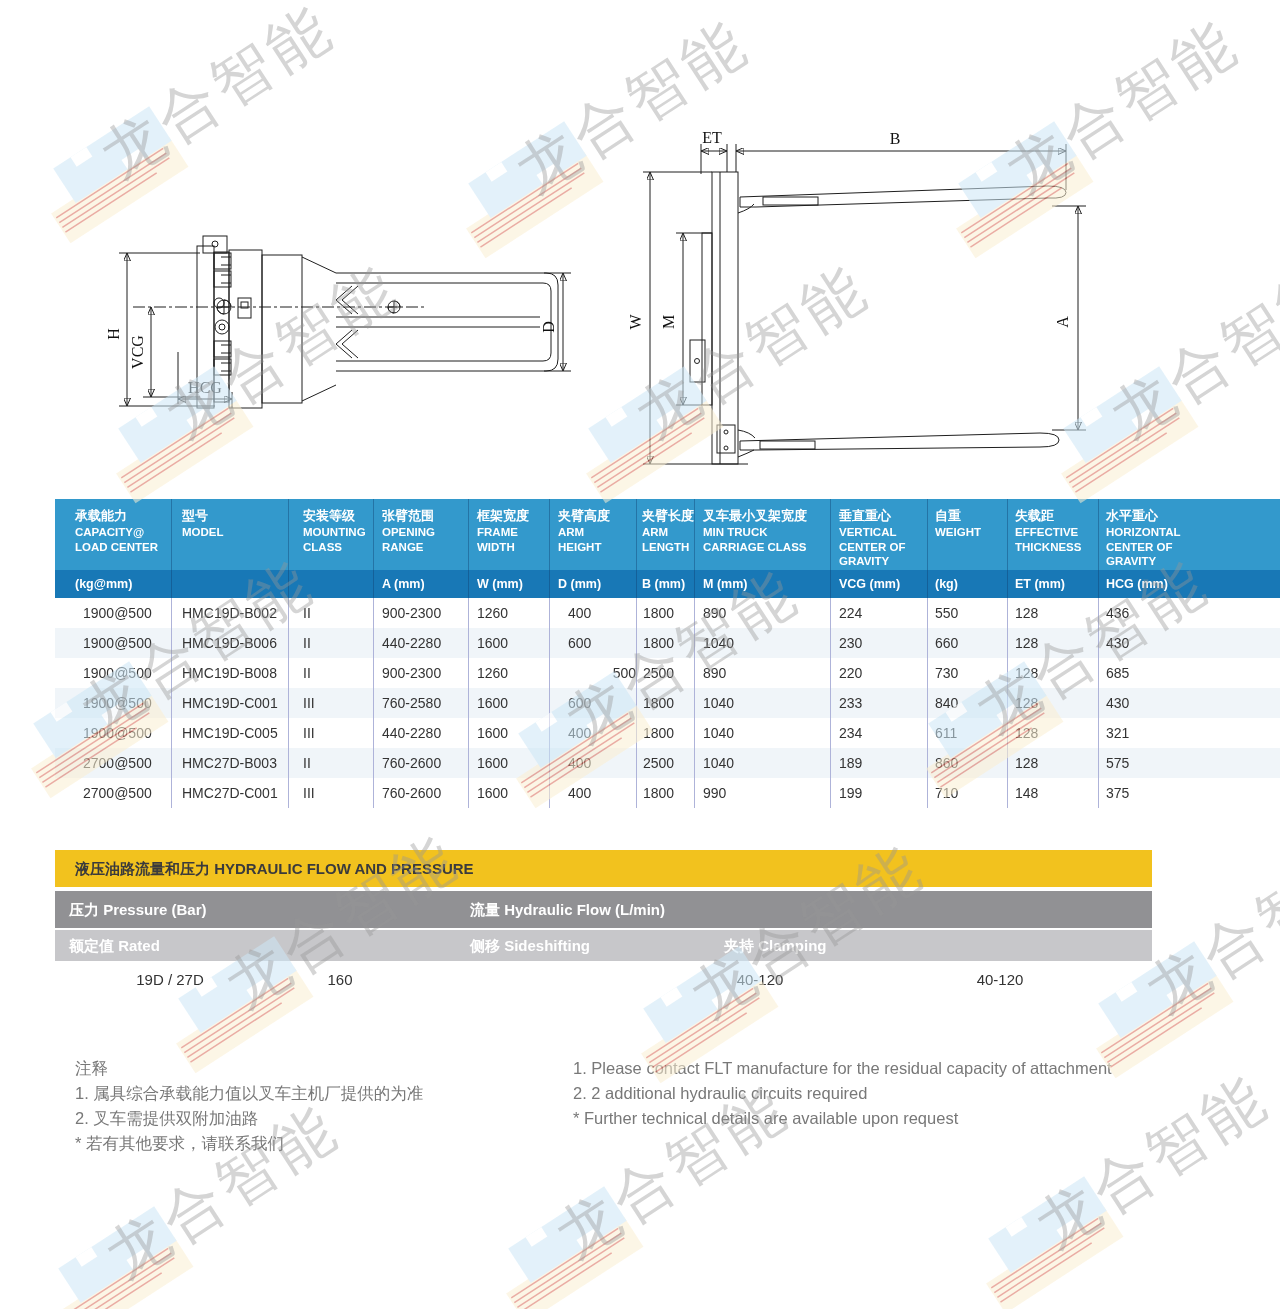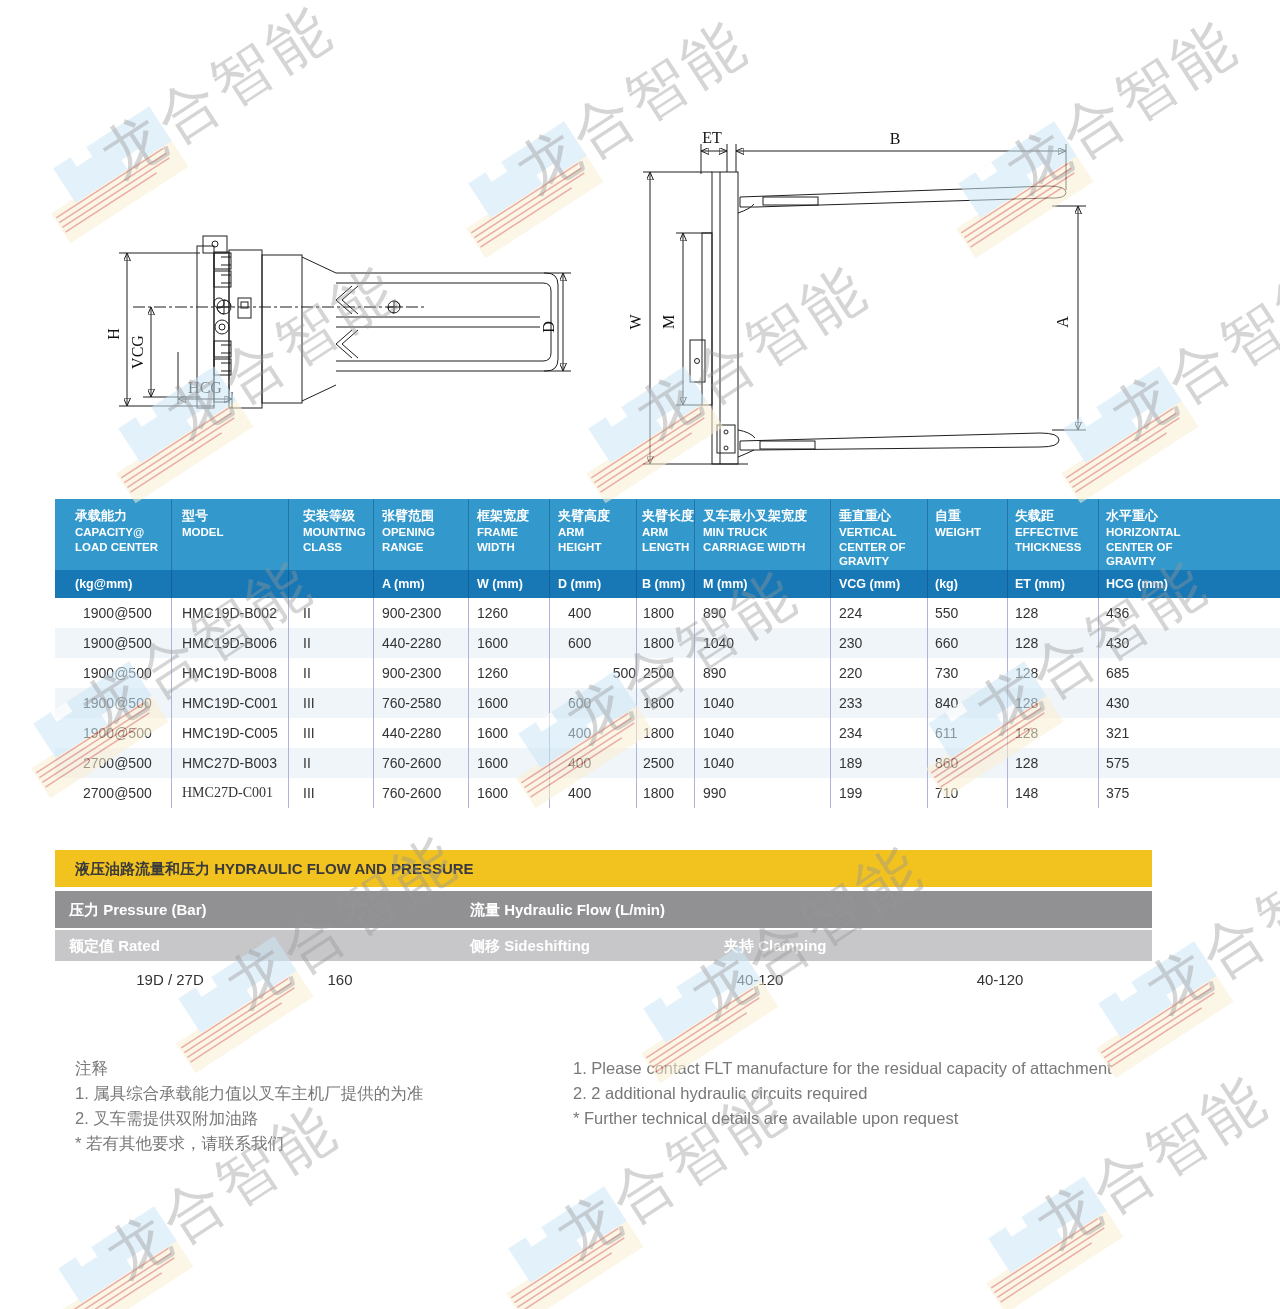--- a/index.html
+++ b/index.html
@@ -231,21 +231,21 @@
 HEIGHT</div>
         </div>
         <div class="th" style="width: 58px; padding-left: 5px;">
           <div class="th-cn">夹臂长度</div>
           <div class="th-en">ARM
 LENGTH</div>
         </div>
         <div class="th" style="width: 136px; padding-left: 8px;">
           <div class="th-cn">叉车最小叉架宽度</div>
           <div class="th-en">MIN TRUCK
-CARRIAGE WIDTH</div>
+CARRIAGE CLASS</div>
         </div>
         <div class="th" style="width: 97px; padding-left: 8px;">
           <div class="th-cn">垂直重心</div>
           <div class="th-en">VERTICAL
 CENTER OF
 GRAVITY</div>
         </div>
         <div class="th" style="width: 80px; padding-left: 7px;">
           <div class="th-cn">自重</div>
           <div class="th-en">WEIGHT</div>
@@ -356,21 +356,21 @@
           <div class="td" style="width: 87px; padding-left: 18px;">400</div>
           <div class="td" style="width: 58px; padding-left: 6px;">2500</div>
           <div class="td" style="width: 136px; padding-left: 8px;">1040</div>
           <div class="td" style="width: 97px; padding-left: 8px;">189</div>
           <div class="td" style="width: 80px; padding-left: 7px;">860</div>
           <div class="td" style="width: 91px; padding-left: 7px;">128</div>
           <div class="td" style="width: 181px; padding-left: 7px;">575</div>
         </div>
         <div class="sp-row">
           <div class="td" style="width: 117px; padding-left: 28px;">2700@500</div>
-          <div class="td" style="width: 117px; padding-left: 10px; font-family: Liberation Serif, serif;">HMC27D-C001</div>
+          <div class="td" style="width: 117px; padding-left: 10px;">HMC27D-C001</div>
           <div class="td" style="width: 85px; padding-left: 14px;">III</div>
           <div class="td" style="width: 95px; padding-left: 8px;">760-2600</div>
           <div class="td" style="width: 81px; padding-left: 8px;">1600</div>
           <div class="td" style="width: 87px; padding-left: 18px;">400</div>
           <div class="td" style="width: 58px; padding-left: 6px;">1800</div>
           <div class="td" style="width: 136px; padding-left: 8px;">990</div>
           <div class="td" style="width: 97px; padding-left: 8px;">199</div>
           <div class="td" style="width: 80px; padding-left: 7px;">710</div>
           <div class="td" style="width: 91px; padding-left: 7px;">148</div>
           <div class="td" style="width: 181px; padding-left: 7px;">375</div>

